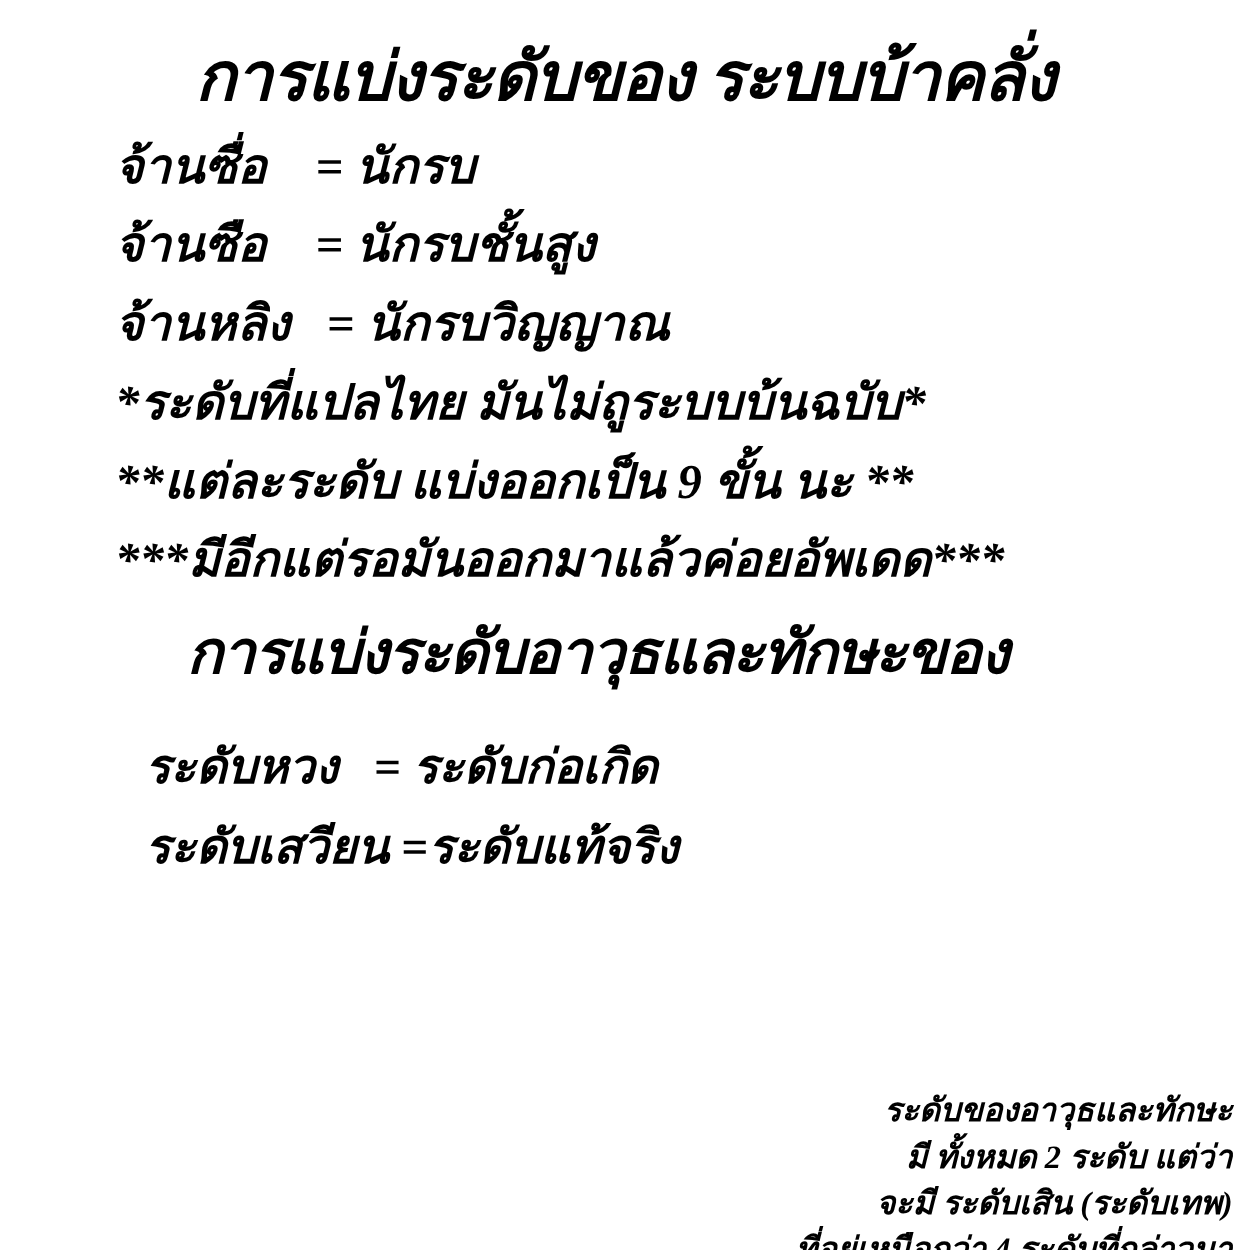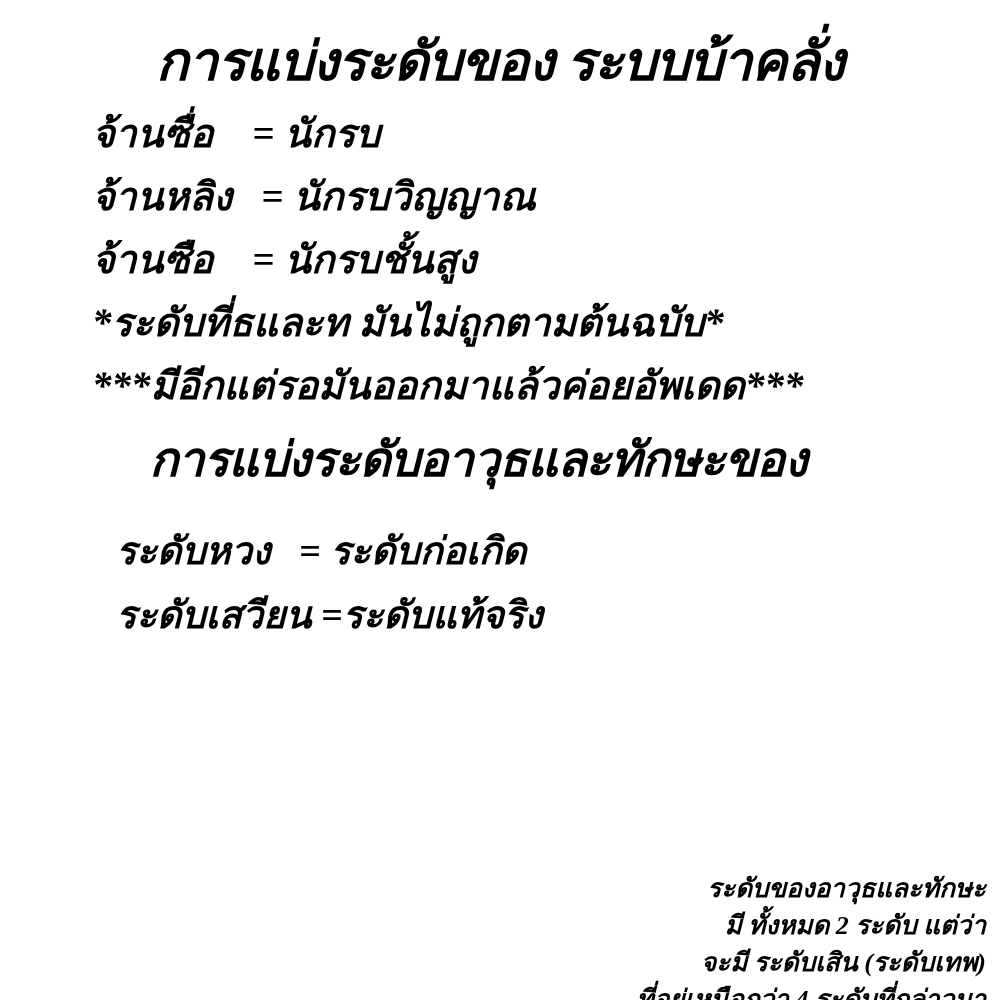--- a/index.html
+++ b/index.html
@@ -78,23 +78,24 @@
 </style>
 </head>
 <body>
 
 <div class="page">
 
   <h1 class="thai main-title">การแบ่งระดับของ ระบบบ้าคลั่ง</h1>
 
   <div class="rank-list">
     <div class="thai line">จ้านซื่อ    = นักรบ</div>
+    <div class="thai line">จ้านซือ    = นักรบชั้นสูง</div>
     <div class="thai line">จ้านหลิง   = นักรบวิญญาณ</div>
-    <div class="thai line">จ้านซือ    = นักรบชั้นสูง</div>
-    <div class="thai line">*ระดับที่ธและท มันไม่ถูกตามต้นฉบับ*</div>
+    <div class="thai line">*ระดับที่แปลไทย มันไม่ถูระบบบ้นฉบับ*</div>
+    <div class="thai line">**แต่ละระดับ แบ่งออกเป็น 9 ขั้น นะ **</div>
     <div class="thai line">***มีอีกแต่รอมันออกมาแล้วค่อยอัพเดด***</div>
   </div>
 
   <h2 class="thai weapons-title">การแบ่งระดับอาวุธและทักษะของ</h2>
 
   <div class="weapon-list">
     <div class="thai line">ระดับหวง   = ระดับก่อเกิด</div>
     <div class="thai line">ระดับเสวียน =ระดับแท้จริง</div>
   </div>
 

